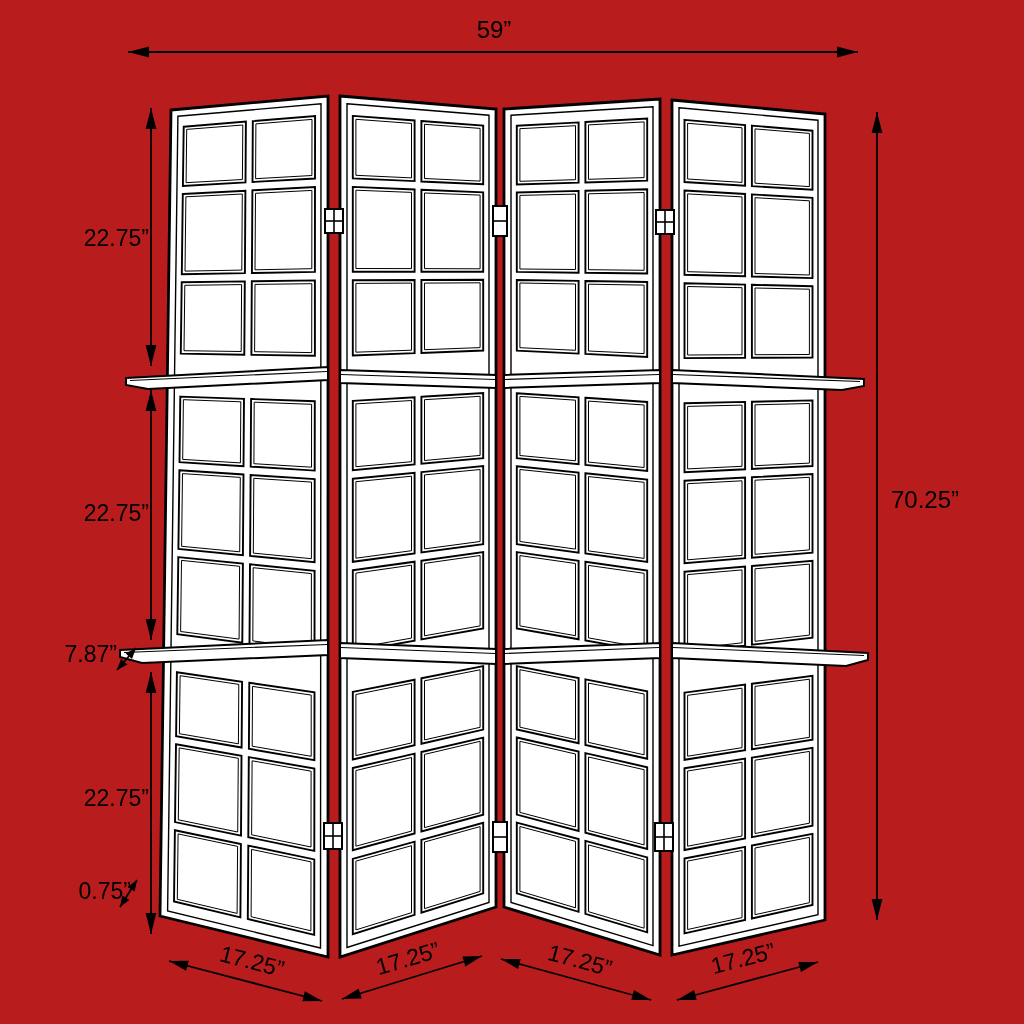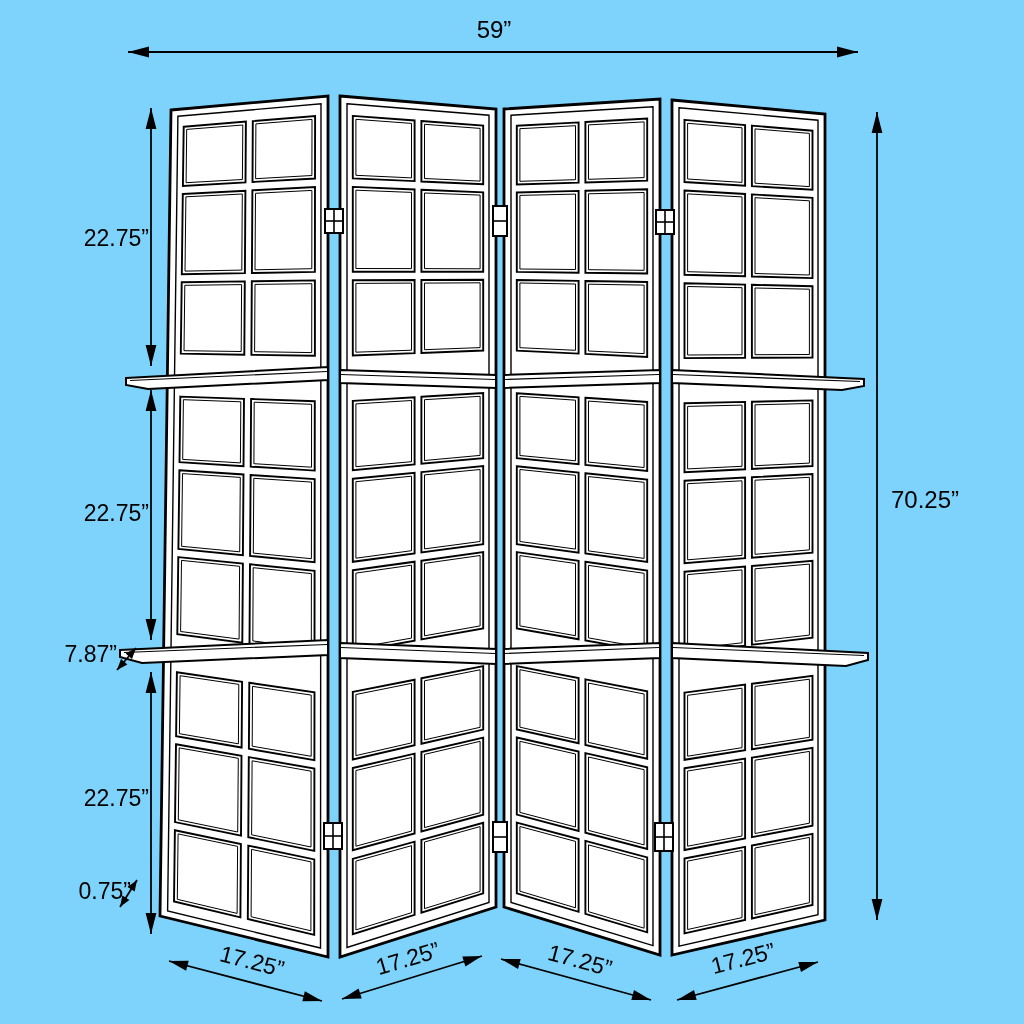--- a/index.html
+++ b/index.html
@@ -1,16 +1,16 @@
 <!DOCTYPE html>
 <html><head>
 <meta charset="utf-8">
 <style>
   html, body { margin:0; padding:0; background:#ffffff; }
-  .stage { width:1024px; height:1024px; position:relative; background:#7dd3fc; overflow:hidden; }
+  .stage { width:1024px; height:1024px; position:relative; background:#b91c1c; overflow:hidden; }
   svg { display:block; }
   .dim-label {
     font-family: "Liberation Sans", sans-serif;
     font-size: 23px;
     fill: #000000;
   }
   .dim-label.big { font-size: 24px; }
 </style>
 </head>
 <body>

